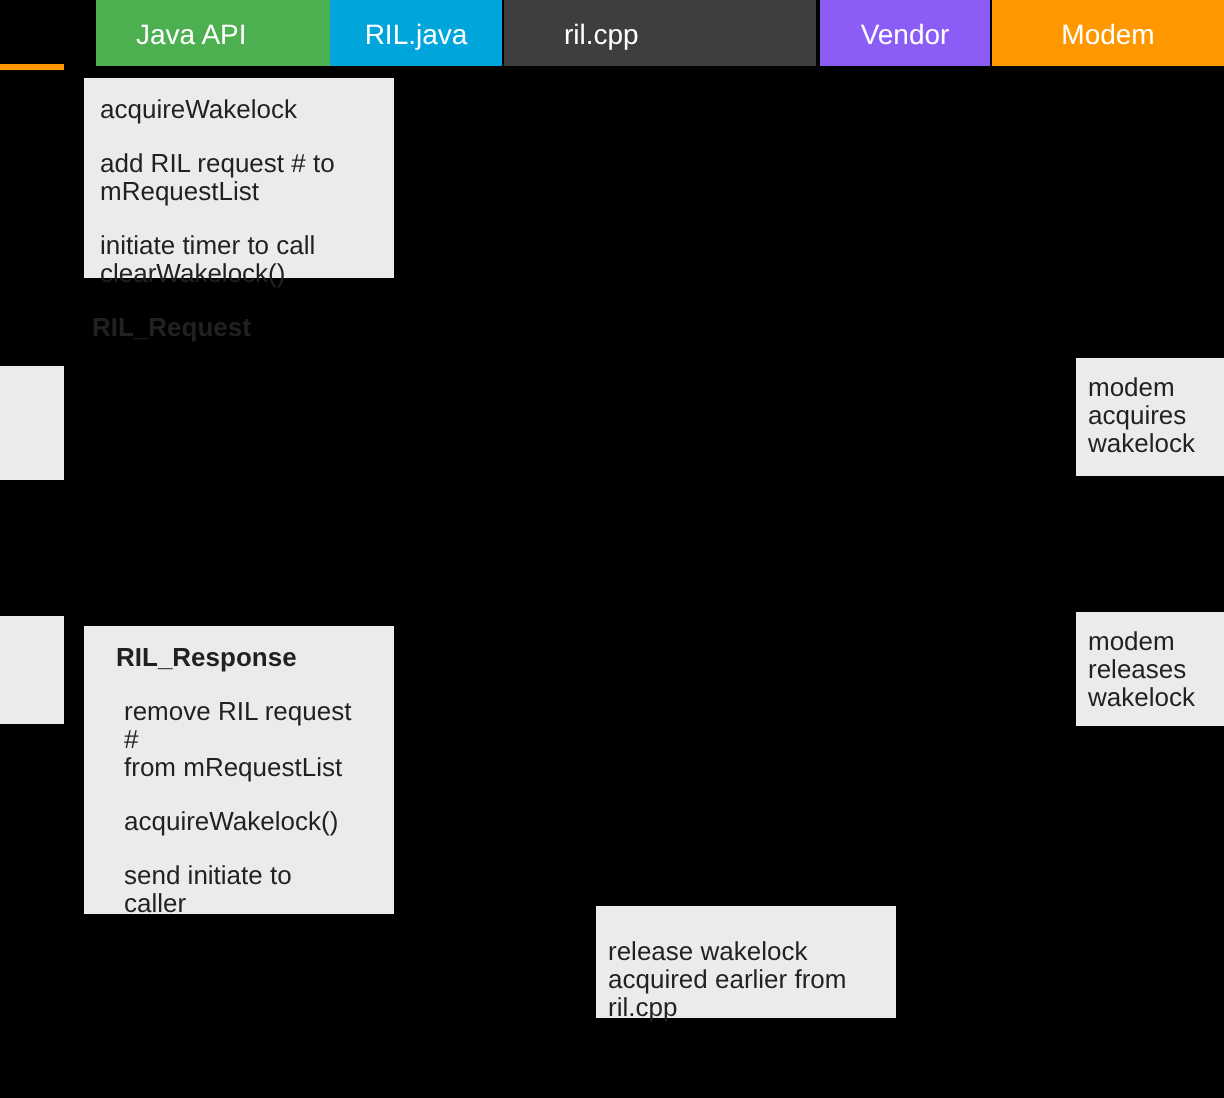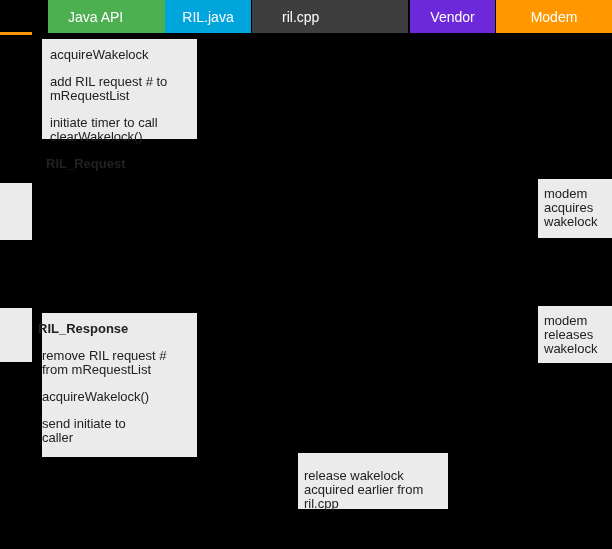--- a/index.html
+++ b/index.html
@@ -36,33 +36,33 @@
     font-size: 13px; line-height: 14px;
   }
   .note p { margin: 0 0 13px 0; white-space: pre-line; }
   .note p:last-child { margin-bottom: 0; }
   .note .note-title { font-weight: bold; margin-left: -4px; }
 
   .note-request  { left: 42px;  top: 39px;  width: 155px; height: 100px; padding: 9px 8px; }
   .left-stub-a   { left: 0;     top: 183px; width: 32px;  height: 57px; }
   .modem-acquires{ left: 538px; top: 179px; width: 74px;  height: 59px; padding: 8px 4px 0 6px; }
   .left-stub-b   { left: 0;     top: 308px; width: 32px;  height: 54px; }
-  .note-response { left: 42px;  top: 313px; width: 155px; height: 144px; padding: 9px 0; }
+  .note-response { left: 42px;  top: 313px; width: 155px; height: 144px; padding: 9px 20px; }
   .modem-releases{ left: 538px; top: 306px; width: 74px;  height: 57px; padding: 8px 4px 0 6px; }
   .note-release  { left: 298px; top: 453px; width: 150px; height: 56px; padding: 16px 6px 0 6px; }
 </style>
 </head>
 <body>
 
 <div class="diagram">
 
   <div class="tab tab-java-api" style="background: rgb(76, 175, 80);">Java API</div>
   <div class="tab tab-ril-java" style="background: rgb(0, 165, 220);">RIL.java</div>
   <div class="tab tab-ril-cpp" style="background: rgb(62, 62, 62);">ril.cpp</div>
-  <div class="tab tab-vendor" style="background: #6d28d9;">Vendor</div>
+  <div class="tab tab-vendor" style="background: #8b5cf6;">Vendor</div>
   <div class="tab tab-modem" style="background: rgb(255, 152, 0);">Modem</div>
 
   <div class="modem-strip" style="background: rgb(255, 152, 0);"></div>
 
   <div class="note note-request">
     <p>acquireWakelock</p>
     <p>add RIL request # to
 mRequestList</p>
     <p>initiate timer to call
 clearWakelock()</p>

